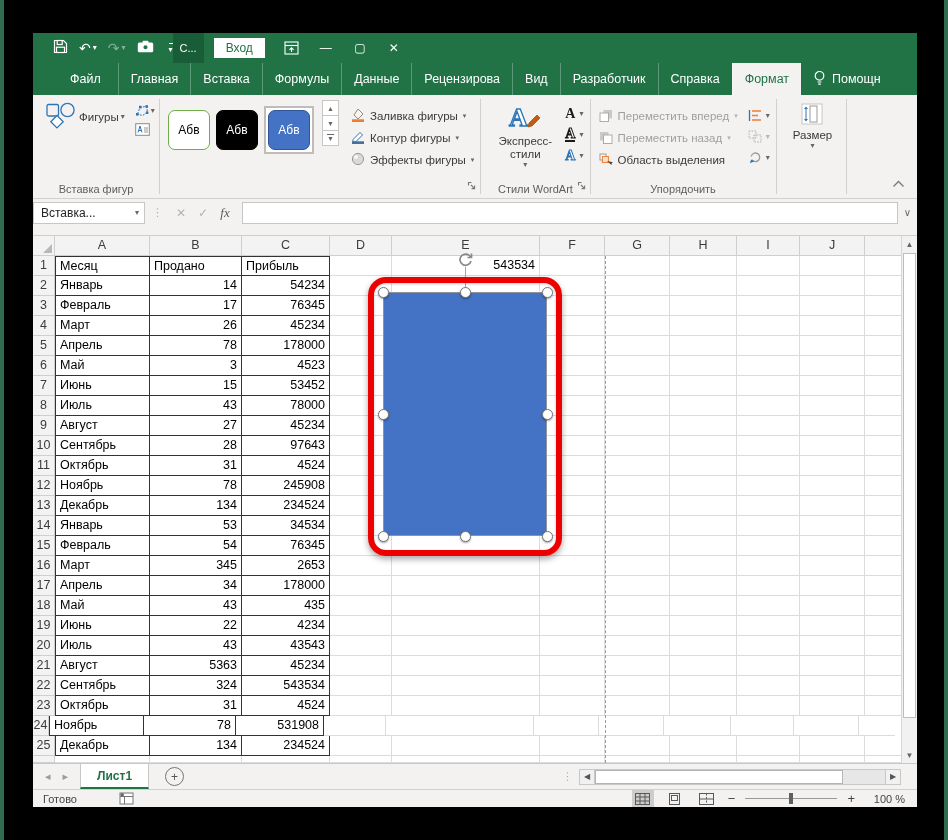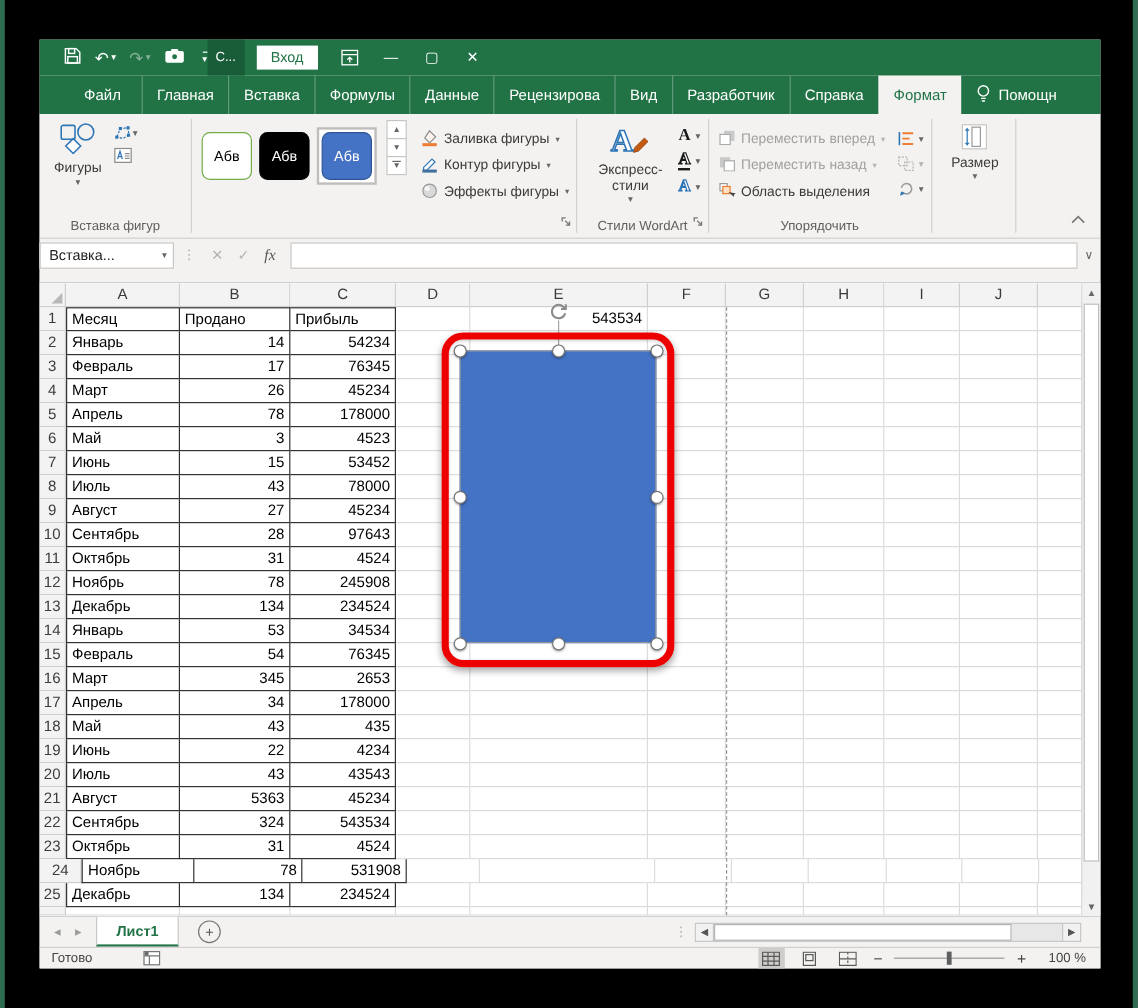--- a/index.html
+++ b/index.html
@@ -26,21 +26,21 @@
   .tab{display:flex;align-items:center;gap:6px;padding:0 12px;color:#fff;font-size:12.5px;white-space:nowrap}
   .tab.sep{border-left:1px solid rgba(255,255,255,.28)}
   .tab.active{background:#f3f2f1;color:#217346}
   .tab.file{padding:0 17px}
   
   .ribbon{height:103px;background:#f3f2f1;border-bottom:1px solid #d2d0ce;display:flex;position:relative;flex:0 0 auto}
   .rgroup{position:relative;display:flex;align-items:flex-start;padding:5px 6px 18px 8px}
   .gdiv{width:1px;background:#d2d0ce;margin:4px 0}
   .glabel{position:absolute;bottom:3px;left:0;right:0;text-align:center;font-size:11px;color:#605e5c;white-space:nowrap}
   .launcher{position:absolute;bottom:4px;right:4px}
-  .bigbtn{display:flex;flex-direction:column;align-items:center;gap:2px;font-size:11.5px;color:#3b3a39;padding:2px 4px}
+  .bigbtn{display:flex;flex-direction:row;align-items:center;gap:2px;font-size:11.5px;color:#3b3a39;padding:2px 4px}
   .minicol{display:flex;flex-direction:column;gap:6px;margin-left:6px;padding-top:4px}
   .minicol .mrow{display:flex;align-items:center;gap:2px;color:#666}
   .gal{display:flex;align-items:center;padding-top:6px}
   .chip{width:42px;height:40px;border-radius:7px;display:flex;align-items:center;justify-content:center;font-size:12px;margin-right:6px;box-sizing:border-box}
   .chip-green{background:#fff;border:1.5px solid #70ad47;color:#000}
   .chip-black{background:#000;border:1.5px solid #000;color:#fff}
   .chip-blue{background:#4472c4;border:1.5px solid #2f5597;color:#fff}
   .chip-frame{border:2px solid #bfbdbb;background:#fff;padding:2px;margin-right:6px}
   .chip-frame .chip{margin-right:0}
   .galarrows{display:flex;flex-direction:column;margin-left:2px}
@@ -736,21 +736,21 @@
           <div class="cell" style="width: 62px;"></div>
           <div class="cell" style="width: 148px;"></div>
           <div class="cell" style="width: 65px;"></div>
           <div class="cell" style="width: 65px;"></div>
           <div class="cell" style="width: 67px;"></div>
           <div class="cell" style="width: 63px;"></div>
           <div class="cell" style="width: 65px;"></div>
           <div class="cell" style="width: 36px; border-right: none;"></div>
         </div>
         <div class="grow">
-          <div class="hcell" style="width: 36px;">24</div>
+          <div class="hcell" style="width: 16px;">24</div>
           <div class="cell tcell tleft" style="width: 95px;">Ноябрь</div>
           <div class="cell tcell num" style="width: 92px;">78</div>
           <div class="cell tcell num" style="width: 88px;">531908</div>
           <div class="cell" style="width: 62px;"></div>
           <div class="cell" style="width: 148px;"></div>
           <div class="cell" style="width: 65px;"></div>
           <div class="cell" style="width: 65px;"></div>
           <div class="cell" style="width: 67px;"></div>
           <div class="cell" style="width: 63px;"></div>
           <div class="cell" style="width: 65px;"></div>

